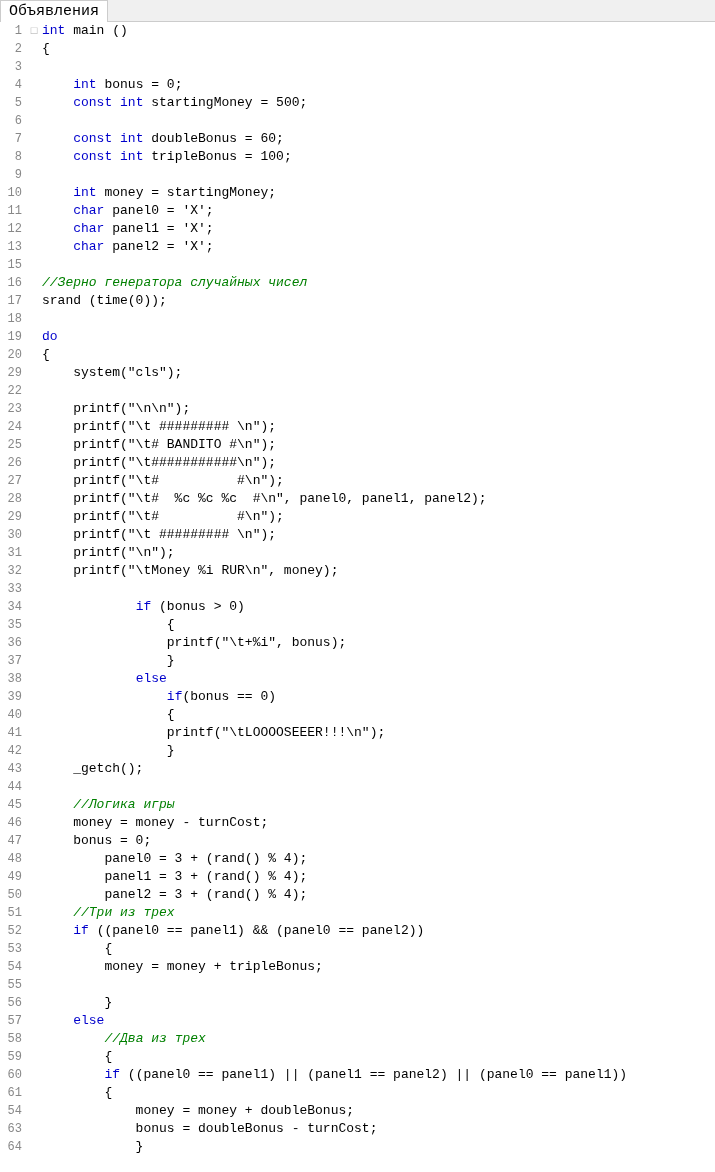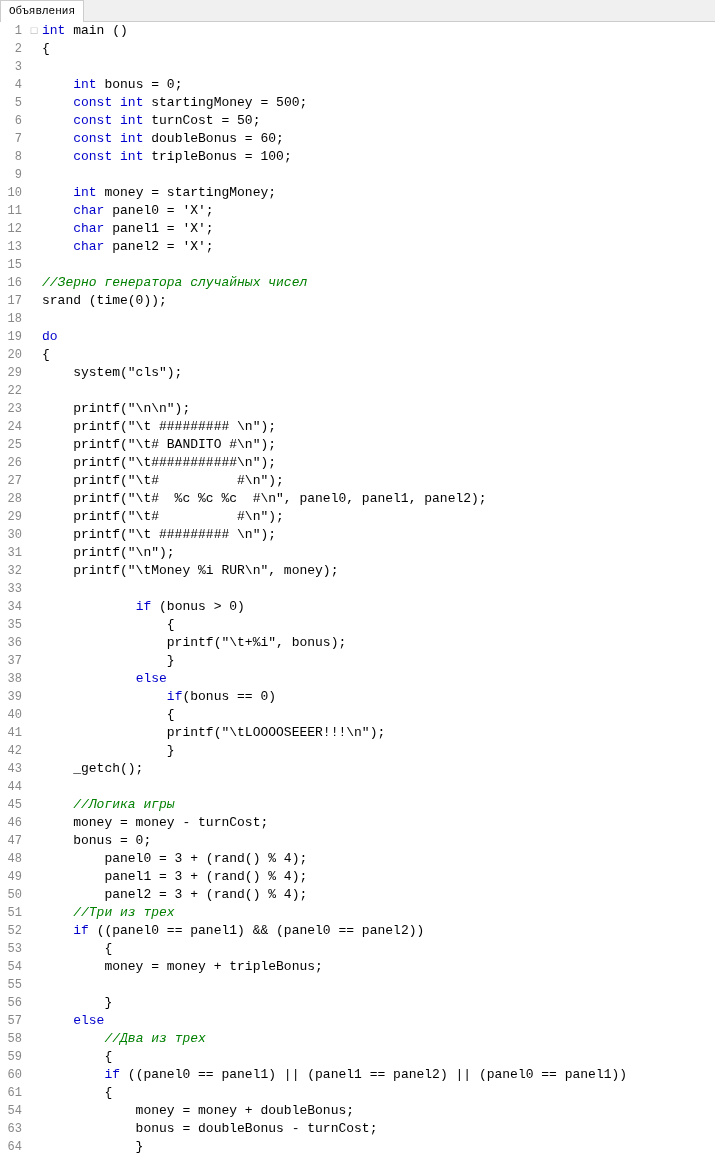--- a/index.html
+++ b/index.html
@@ -23,21 +23,21 @@
       height: 22px;
     }
     .tab-item {
       display: flex;
       align-items: center;
       padding: 2px 8px;
       background: #ffffff;
       border: 1px solid #cccccc;
       border-bottom: none;
       height: 22px;
-      font-size: 11px;
+      font-size: 15px;
       cursor: pointer;
       white-space: nowrap;
     }
     .code-area {
       padding: 0;
     }
     .code-line {
       display: flex;
       align-items: flex-start;
       min-height: 18px;
@@ -81,21 +81,21 @@
     <div class="tab-item">
       <span>Объявления</span>
     </div>
   </div>
   <div class="code-area" id="code-area">
   <div class="code-line"><span class="line-num">1</span><span class="fold-gutter">□</span><span class="code-content"><span class="kw">int</span> main ()</span></div>
       <div class="code-line"><span class="line-num">2</span><span class="fold-gutter"></span><span class="code-content">{</span></div>
       <div class="code-line"><span class="line-num">3</span><span class="fold-gutter"></span><span class="code-content"></span></div>
       <div class="code-line"><span class="line-num">4</span><span class="fold-gutter"></span><span class="code-content">    <span class="kw">int</span> bonus = 0;</span></div>
       <div class="code-line"><span class="line-num">5</span><span class="fold-gutter"></span><span class="code-content">    <span class="kw">const</span> <span class="kw">int</span> startingMoney = 500;</span></div>
-      <div class="code-line"><span class="line-num">6</span><span class="fold-gutter"></span><span class="code-content">    <span class="kw">const</span> <span class="kw">int</span> turnCost = 50;</span></div>
+      <div class="code-line"><span class="line-num">6</span><span class="fold-gutter"></span></div>
       <div class="code-line"><span class="line-num">7</span><span class="fold-gutter"></span><span class="code-content">    <span class="kw">const</span> <span class="kw">int</span> doubleBonus = 60;</span></div>
       <div class="code-line"><span class="line-num">8</span><span class="fold-gutter"></span><span class="code-content">    <span class="kw">const</span> <span class="kw">int</span> tripleBonus = 100;</span></div>
       <div class="code-line"><span class="line-num">9</span><span class="fold-gutter"></span><span class="code-content"></span></div>
       <div class="code-line"><span class="line-num">10</span><span class="fold-gutter"></span><span class="code-content">    <span class="kw">int</span> money = startingMoney;</span></div>
       <div class="code-line"><span class="line-num">11</span><span class="fold-gutter"></span><span class="code-content">    <span class="kw">char</span> panel0 = 'X';</span></div>
       <div class="code-line"><span class="line-num">12</span><span class="fold-gutter"></span><span class="code-content">    <span class="kw">char</span> panel1 = 'X';</span></div>
       <div class="code-line"><span class="line-num">13</span><span class="fold-gutter"></span><span class="code-content">    <span class="kw">char</span> panel2 = 'X';</span></div>
       <div class="code-line"><span class="line-num">15</span><span class="fold-gutter"></span><span class="code-content"></span></div>
       <div class="code-line"><span class="line-num">16</span><span class="fold-gutter"></span><span class="code-content"><span class="comment">//Зерно генератора случайных чисел</span></span></div>
       <div class="code-line"><span class="line-num">17</span><span class="fold-gutter"></span><span class="code-content">srand (time(0));</span></div>

